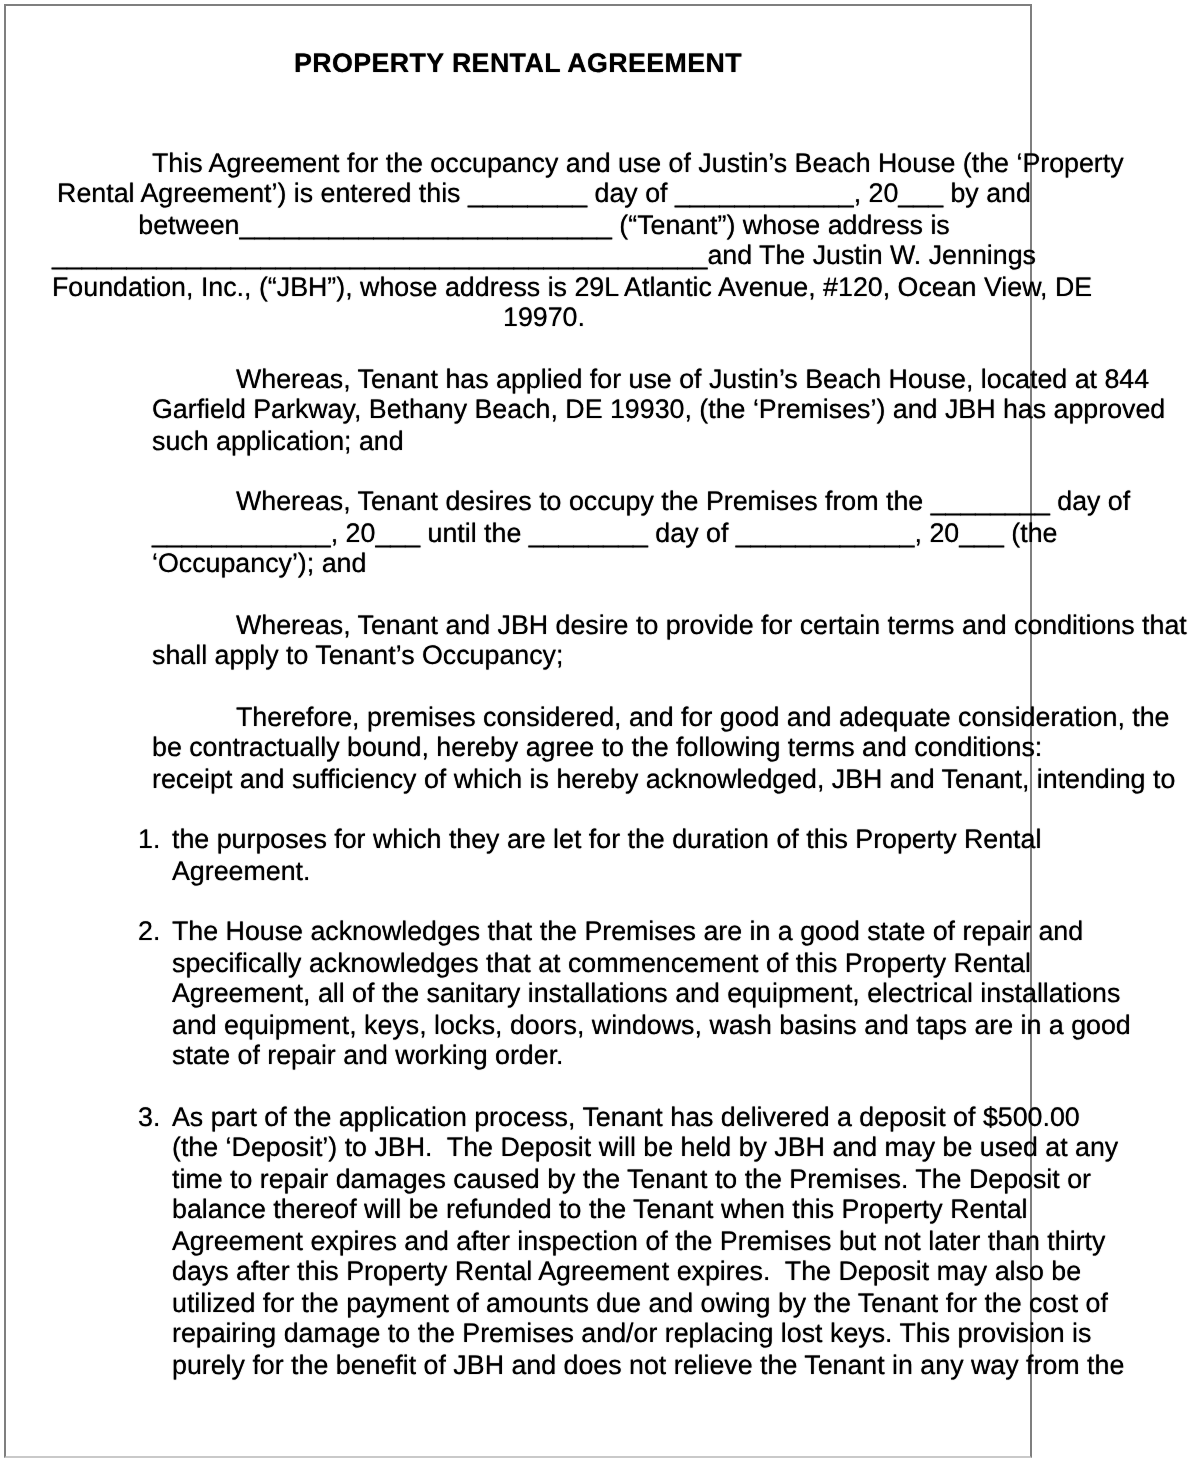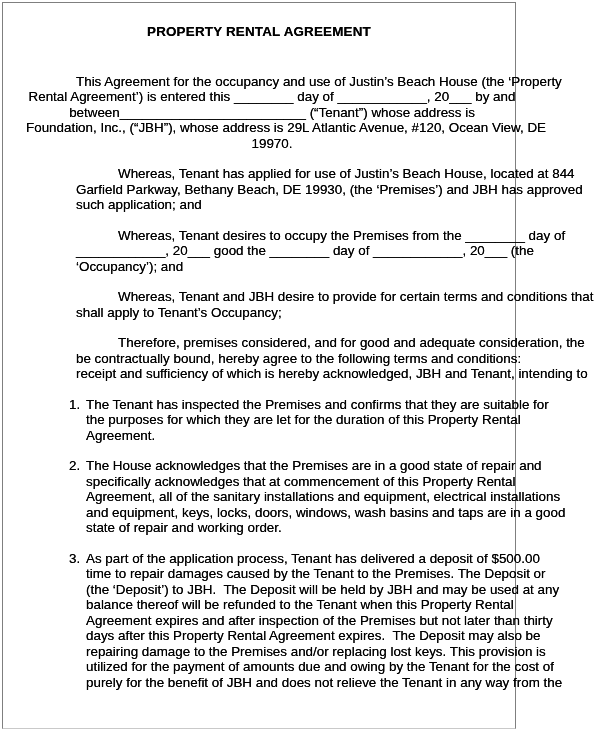--- a/index.html
+++ b/index.html
@@ -60,63 +60,63 @@
 
 <div class="page">
   <div class="page-border"></div>
   <div class="content">
     <div class="doc-title">PROPERTY RENTAL AGREEMENT</div>
     <div>
         <div class="block b-intro">
           <div class="line first">This Agreement for the occupancy and use of Justin’s Beach House (the ‘Property</div>
           <div class="line">Rental Agreement’) is entered this ________ day of ____________, 20___ by and</div>
           <div class="line">between_________________________ (“Tenant”) whose address is</div>
+          <div class="line">____________________________________________and The Justin W. Jennings</div>
           <div class="line">Foundation, Inc., (“JBH”), whose address is 29L Atlantic Avenue, #120, Ocean View, DE</div>
           <div class="line">19970.</div>
         </div>
         <div class="block b-body">
           <div class="line first">Whereas, Tenant has applied for use of Justin’s Beach House, located at 844</div>
           <div class="line">Garfield Parkway, Bethany Beach, DE 19930, (the ‘Premises’) and JBH has approved</div>
           <div class="line">such application; and</div>
         </div>
         <div class="block b-body">
           <div class="line first">Whereas, Tenant desires to occupy the Premises from the ________ day of</div>
-          <div class="line">____________, 20___ good the ________ day of ____________, 20___ (the</div>
+          <div class="line">____________, 20___ until the ________ day of ____________, 20___ (the</div>
           <div class="line">‘Occupancy’); and</div>
         </div>
         <div class="block b-body">
           <div class="line first">Whereas, Tenant and JBH desire to provide for certain terms and conditions that</div>
           <div class="line">shall apply to Tenant’s Occupancy;</div>
         </div>
         <div class="block b-body">
           <div class="line first">Therefore, premises considered, and for good and adequate consideration, the</div>
           <div class="line">be contractually bound, hereby agree to the following terms and conditions:</div>
           <div class="line">receipt and sufficiency of which is hereby acknowledged, JBH and Tenant, intending to</div>
         </div>
         <div class="block b-item">
           <span class="item-num">1.</span>
-          <div class="line first">The Tenant has inspected the Premises and confirms that they are suitable for</div>
           <div class="line">the purposes for which they are let for the duration of this Property Rental</div>
           <div class="line">Agreement.</div>
         </div>
         <div class="block b-item">
           <span class="item-num">2.</span>
           <div class="line first">The House acknowledges that the Premises are in a good state of repair and</div>
           <div class="line">specifically acknowledges that at commencement of this Property Rental</div>
           <div class="line">Agreement, all of the sanitary installations and equipment, electrical installations</div>
           <div class="line">and equipment, keys, locks, doors, windows, wash basins and taps are in a good</div>
           <div class="line">state of repair and working order.</div>
         </div>
         <div class="block b-item">
           <span class="item-num">3.</span>
           <div class="line first">As part of the application process, Tenant has delivered a deposit of $500.00</div>
+          <div class="line">(the ‘Deposit’) to JBH.  The Deposit will be held by JBH and may be used at any</div>
           <div class="line">time to repair damages caused by the Tenant to the Premises. The Deposit or</div>
-          <div class="line">(the ‘Deposit’) to JBH.  The Deposit will be held by JBH and may be used at any</div>
           <div class="line">balance thereof will be refunded to the Tenant when this Property Rental</div>
           <div class="line">Agreement expires and after inspection of the Premises but not later than thirty</div>
           <div class="line">days after this Property Rental Agreement expires.  The Deposit may also be</div>
+          <div class="line">utilized for the payment of amounts due and owing by the Tenant for the cost of</div>
           <div class="line">repairing damage to the Premises and/or replacing lost keys. This provision is</div>
-          <div class="line">utilized for the payment of amounts due and owing by the Tenant for the cost of</div>
           <div class="line">purely for the benefit of JBH and does not relieve the Tenant in any way from the</div>
         </div>
       </div>
   </div>
 </div>
 
 </body></html>

